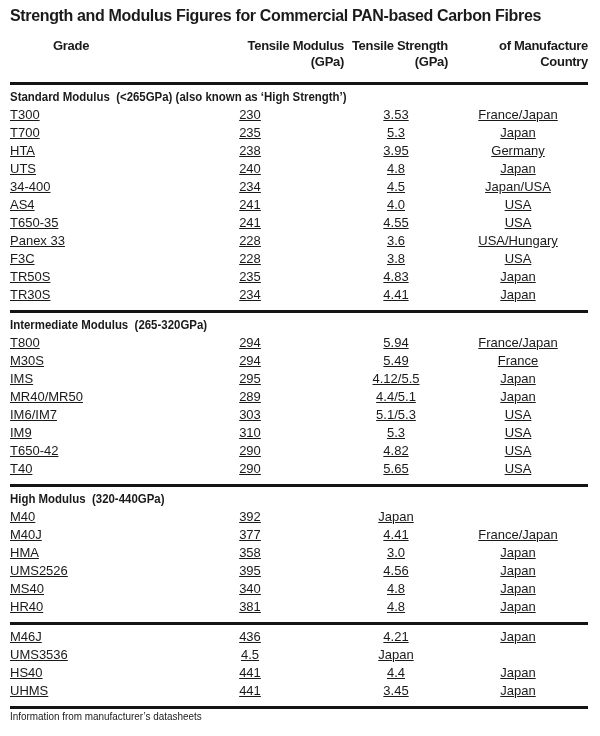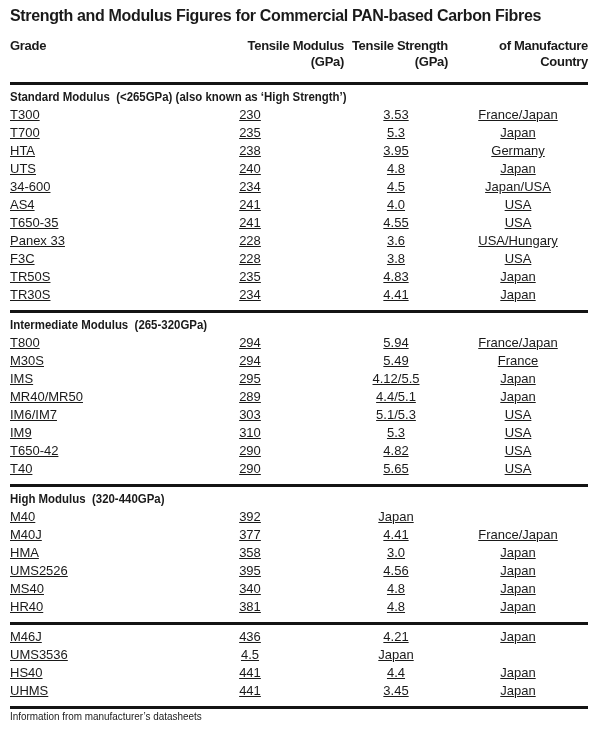--- a/index.html
+++ b/index.html
@@ -33,20 +33,21 @@
     font-size: 13px;
     letter-spacing: -0.3px;
     line-height: 16px;
   }
   .colheads .ch {
     text-align: right;
     white-space: nowrap;
   }
   .colheads .ch.c0 {
     text-align: left;
+    margin-left: 43px;
   }
   .rule {
     height: 3px;
     background: #141414;
     margin-top: 0;
   }
   .rule.first {
     margin-top: 12px;
   }
   .section {
@@ -142,21 +143,21 @@
   </div>
 
   <div class="row">
     <div class="cell c0">UTS</div>
     <div class="cell c1">240</div>
     <div class="cell c2">4.8</div>
     <div class="cell c3">Japan</div>
   </div>
 
   <div class="row">
-    <div class="cell c0">34-600</div>
+    <div class="cell c0">34-400</div>
     <div class="cell c1">234</div>
     <div class="cell c2">4.5</div>
     <div class="cell c3">Japan/USA</div>
   </div>
 
   <div class="row">
     <div class="cell c0">AS4</div>
     <div class="cell c1">241</div>
     <div class="cell c2">4.0</div>
     <div class="cell c3">USA</div>

